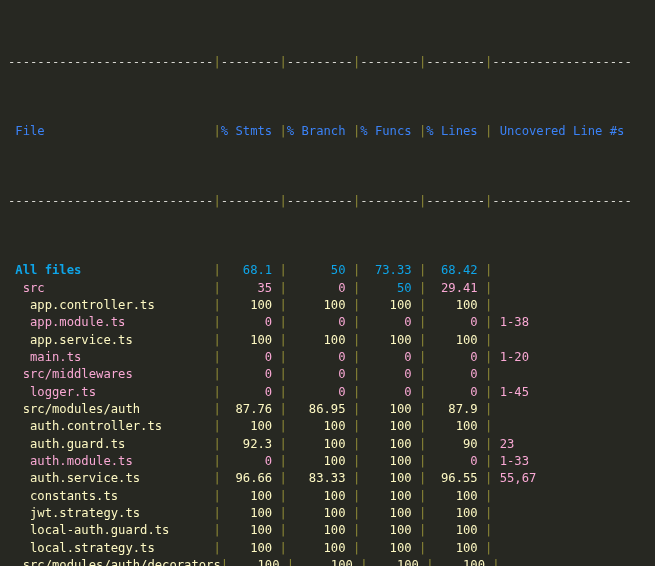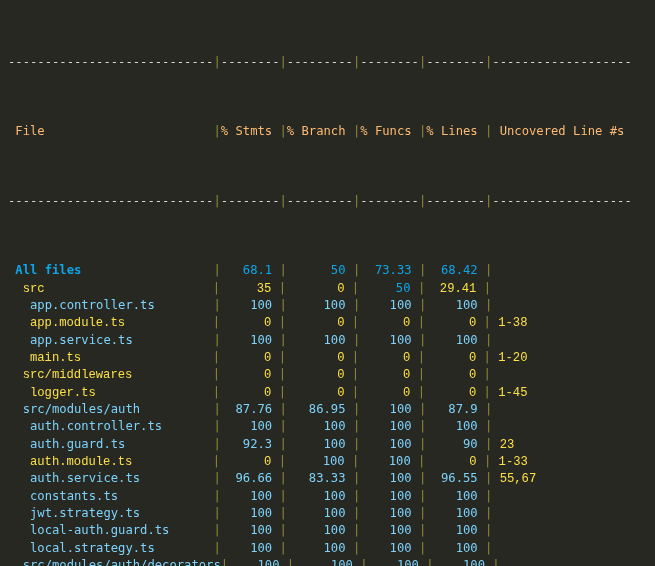--- a/index.html
+++ b/index.html
@@ -26,26 +26,26 @@
     font-size: 12.2px;
     line-height: 17.35px;
     letter-spacing: 0px;
     white-space: pre;
   }
   .row {
     white-space: pre;
     height: 17.35px;
   }
   
-  .c-white  { color: #fdba74; }
+  .c-white  { color: #3b82f6; }
   .c-sep    { color: #d8d8d2; }
   .c-pipe   { color: #8f8b36; }
-  .c-green  { color: #7dd3fc; }
+  .c-green  { color: #fef9c3; }
   .c-yellow { color: #0ea5e9; }
-  .c-pink   { color: #fde047; font-family: Liberation Mono, monospace; }
+  .c-pink   { color: #f9a8d4; }
   .c-bold   { font-weight: bold; }
 </style>
 </head>
 <body>
 
 <div id="terminal">
   <div class="report">
 
     <div class="row"><span class="c-sep">----------------------------</span><span class="c-pipe">|</span><span class="c-sep">--------</span><span class="c-pipe">|</span><span class="c-sep">---------</span><span class="c-pipe">|</span><span class="c-sep">--------</span><span class="c-pipe">|</span><span class="c-sep">--------</span><span class="c-pipe">|</span><span class="c-sep">-------------------</span></div>
 

